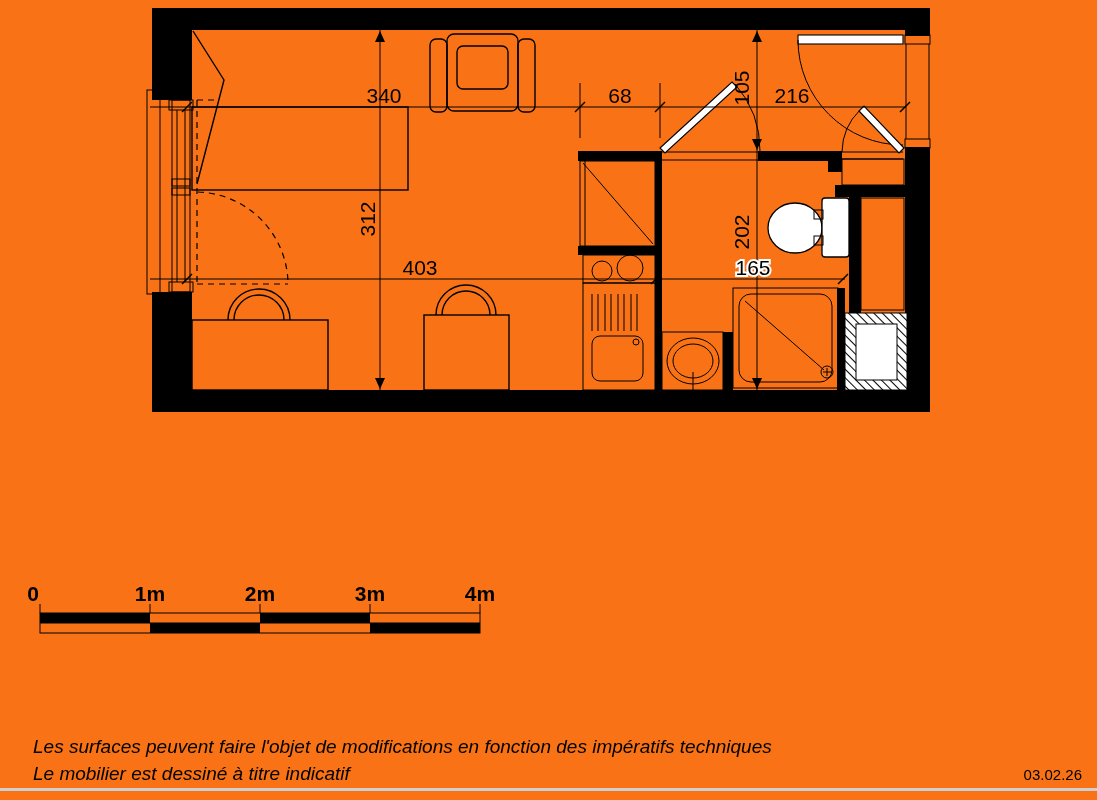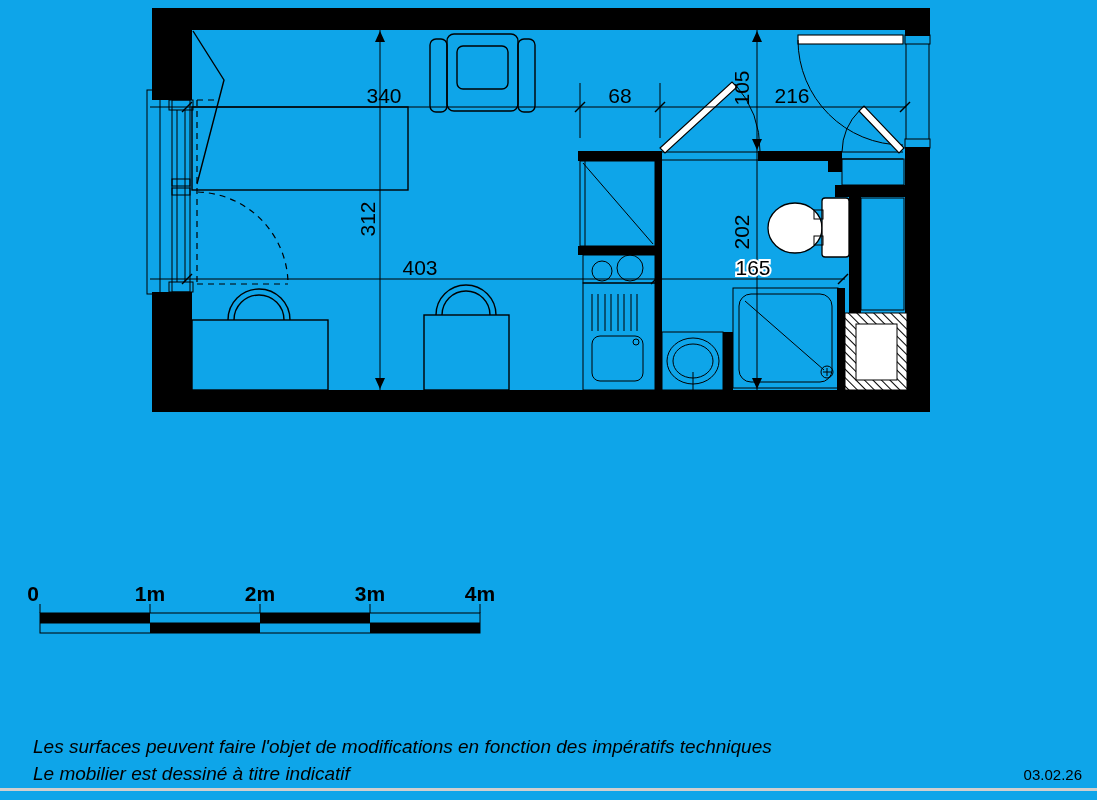--- a/index.html
+++ b/index.html
@@ -1,16 +1,16 @@
 <!DOCTYPE html>
 <html><head>
 <meta charset="utf-8">
 <style>
   html,body{margin:0;padding:0;background:#ffffff;}
-  .page{position:relative;width:1097px;height:800px;background:#0ea5e9;overflow:hidden;
+  .page{position:relative;width:1097px;height:800px;background:#f97316;overflow:hidden;
         font-family:"Liberation Sans",sans-serif;}
   svg{position:absolute;left:0;top:0;}
   .dim-label{font-family:"Liberation Sans",sans-serif;font-size:21px;fill:#000;}
   .dim-halo{paint-order:stroke;stroke:#ffffff;stroke-width:4px;}
   .scale-label{font-family:"Liberation Sans",sans-serif;font-size:21px;font-weight:bold;fill:#000;}
   .footer-note{font-family:"Liberation Sans",sans-serif;font-size:19px;font-style:italic;fill:#000;}
   .footer-date{font-family:"Liberation Sans",sans-serif;font-size:15px;fill:#000;}
   .wall{fill:#000;stroke:none;}
   .thin{fill:none;stroke:#000;stroke-width:1;}
   .furn{fill:none;stroke:#000;stroke-width:1.4;}

